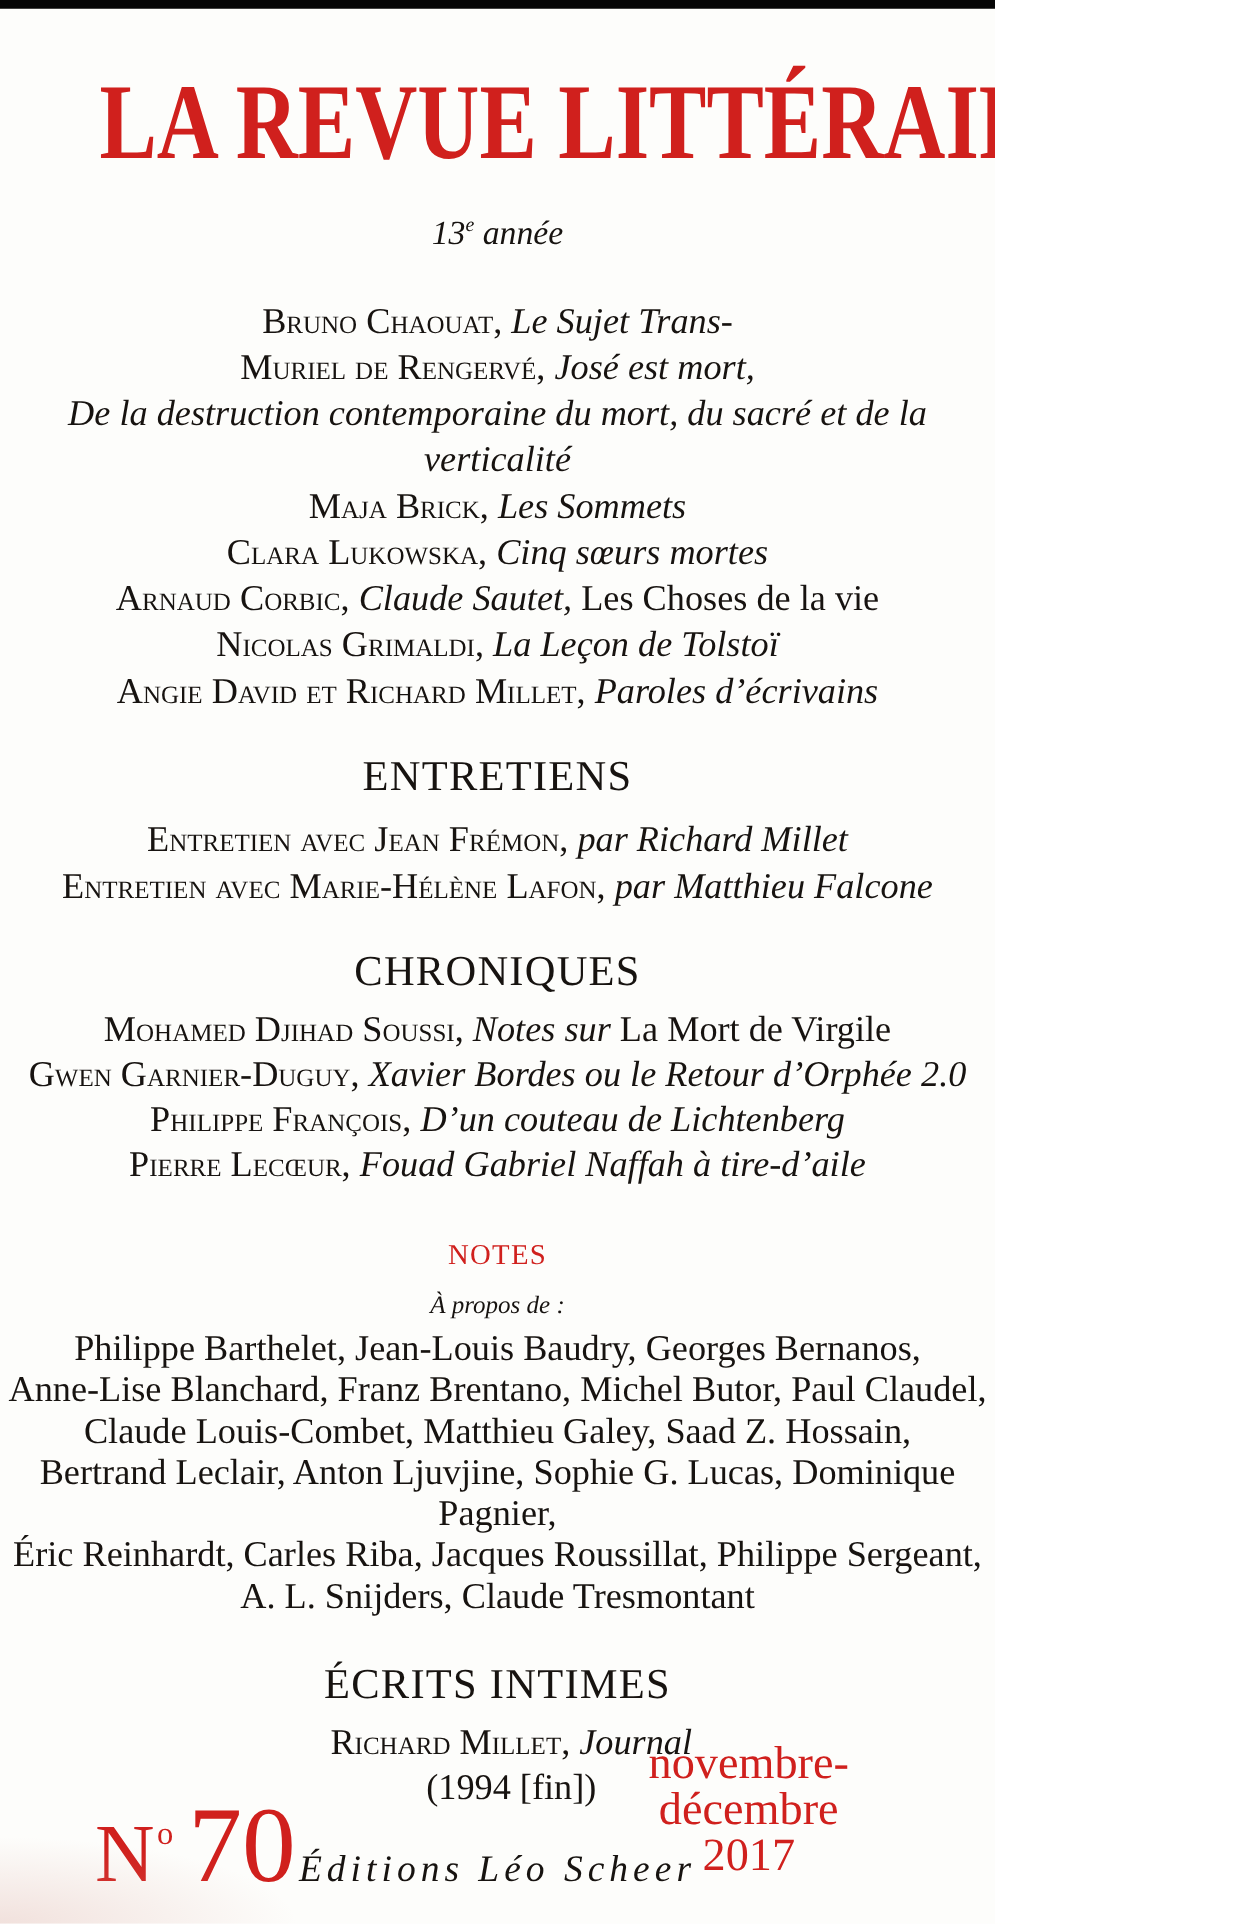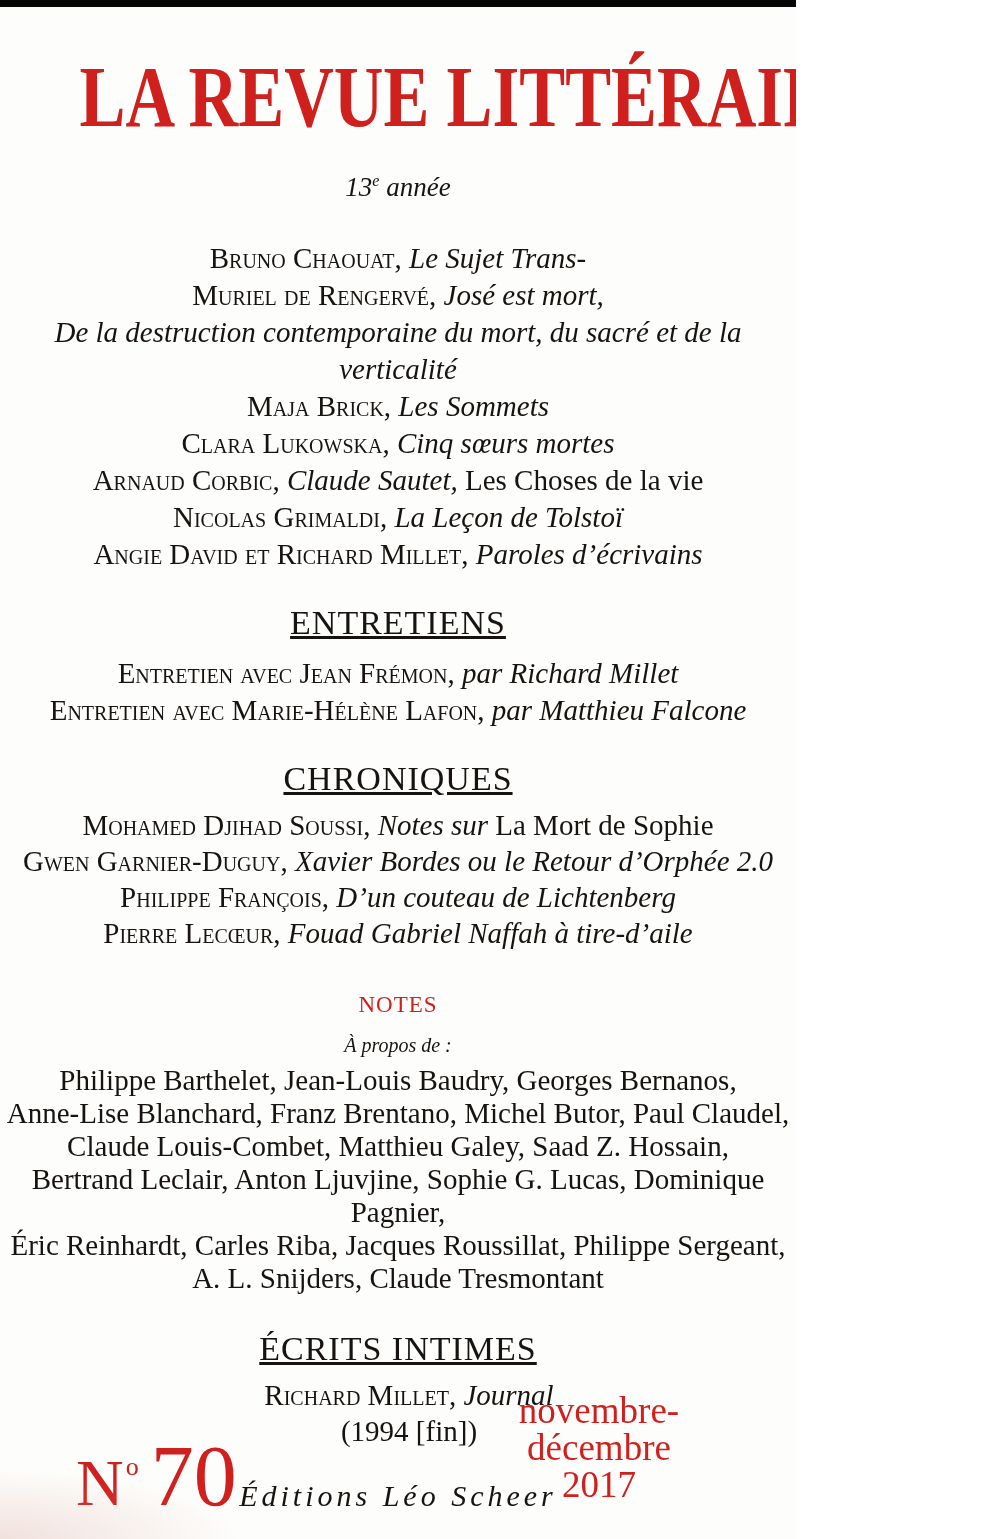--- a/index.html
+++ b/index.html
@@ -32,21 +32,21 @@
   }
   .annee{text-align:center;font-style:italic;font-size:27px;margin-top:24px;line-height:33px;}
   .annee sup{font-size:16px;vertical-align:10px;}
   .toc{text-align:center;}
   .works{margin-top:36px;}
   .line{font-size:29px;line-height:37px;}
   .sc{font-variant:small-caps;}
   .it{font-style:italic;}
   .section-heading{
     text-align:center;font-size:34px;letter-spacing:1px;
-    line-height:40px;margin-top:30px;text-decoration:underline;
+    line-height:40px;margin-top:30px;
   }
   .items{margin-top:12px;}
   .chron-items{margin-top:8px;}
   .chron-items .line{line-height:36px;}
   .notes-heading{
     text-align:center;color:var(--red);
     font-size:23px;letter-spacing:1px;line-height:28px;margin-top:40px;
   }
   .notes-intro{text-align:center;font-style:italic;font-size:20px;margin-top:9px;line-height:34px;}
   .notes-lines{margin-top:2px;}
@@ -92,21 +92,21 @@
     </div>
 
     <div class="section-heading">ENTRETIENS</div>
     <div class="items">
       <div class="line"><span class="sc">Entretien avec Jean Frémon</span><span>, </span><span class="it">par Richard Millet</span></div>
       <div class="line"><span class="sc">Entretien avec Marie-Hélène Lafon</span><span>, </span><span class="it">par Matthieu Falcone</span></div>
     </div>
 
     <div class="section-heading">CHRONIQUES</div>
     <div class="items chron-items">
-      <div class="line"><span class="sc">Mohamed Djihad Soussi</span><span>, </span><span class="it">Notes sur</span><span> La Mort de Sophie</span></div>
+      <div class="line"><span class="sc">Mohamed Djihad Soussi</span><span>, </span><span class="it">Notes sur</span><span> La Mort de Virgile</span></div>
       <div class="line"><span class="sc">Gwen Garnier-Duguy</span><span>, </span><span class="it">Xavier Bordes ou le Retour d’Orphée 2.0</span></div>
       <div class="line"><span class="sc">Philippe François</span><span>, </span><span class="it">D’un couteau de Lichtenberg</span></div>
       <div class="line"><span class="sc">Pierre Lecœur</span><span>, </span><span class="it">Fouad Gabriel Naffah à tire-d’aile</span></div>
     </div>
 
     <div class="notes-heading">NOTES</div>
     <div class="notes-intro">À propos de :</div>
     <div class="notes-lines">
       <div class="line">Philippe Barthelet, Jean-Louis Baudry, Georges Bernanos,</div>
       <div class="line">Anne-Lise Blanchard, Franz Brentano, Michel Butor, Paul Claudel,</div>

